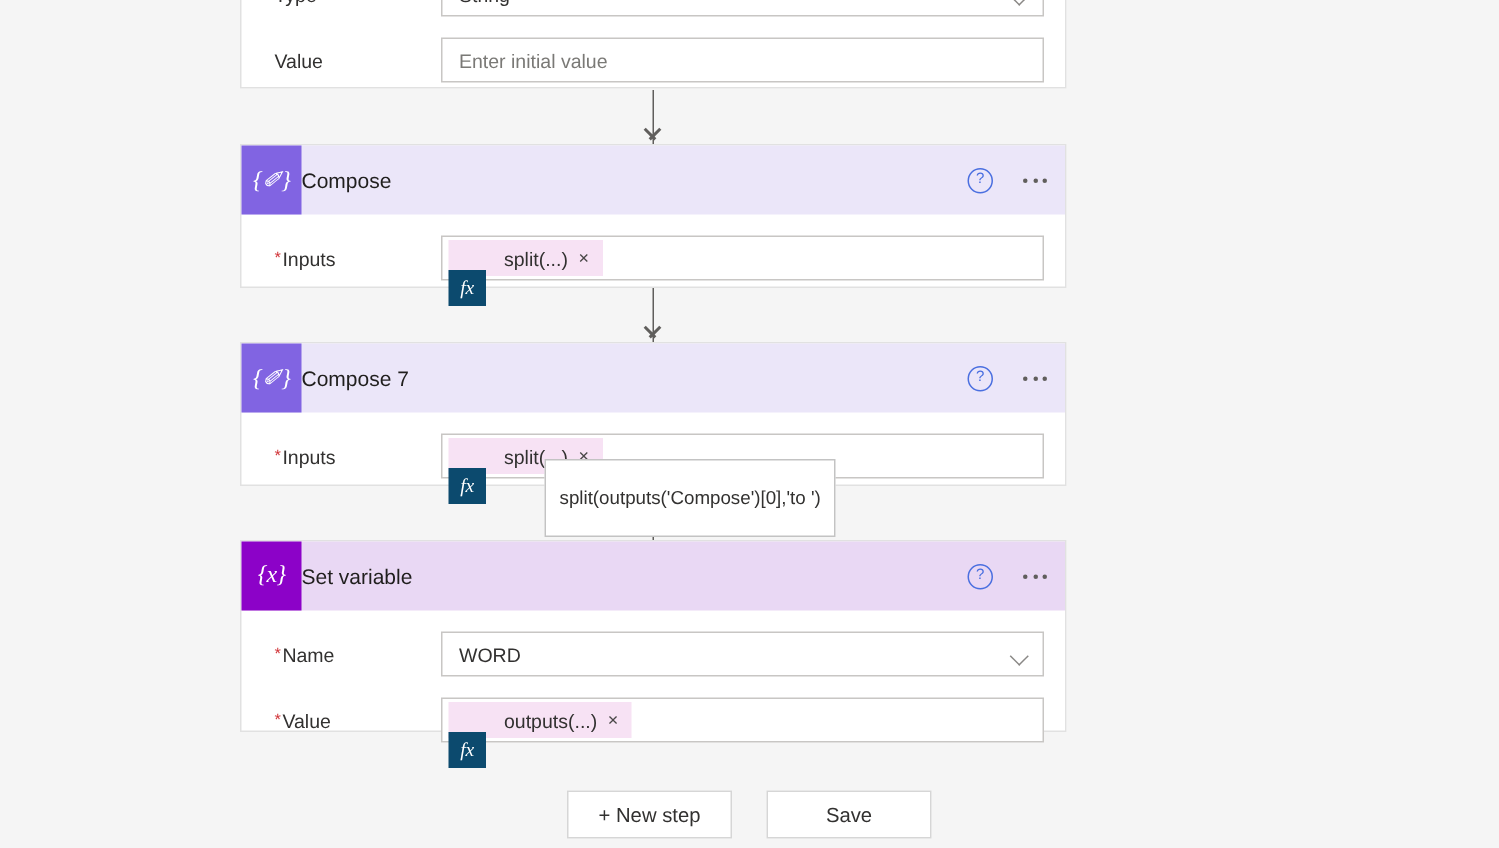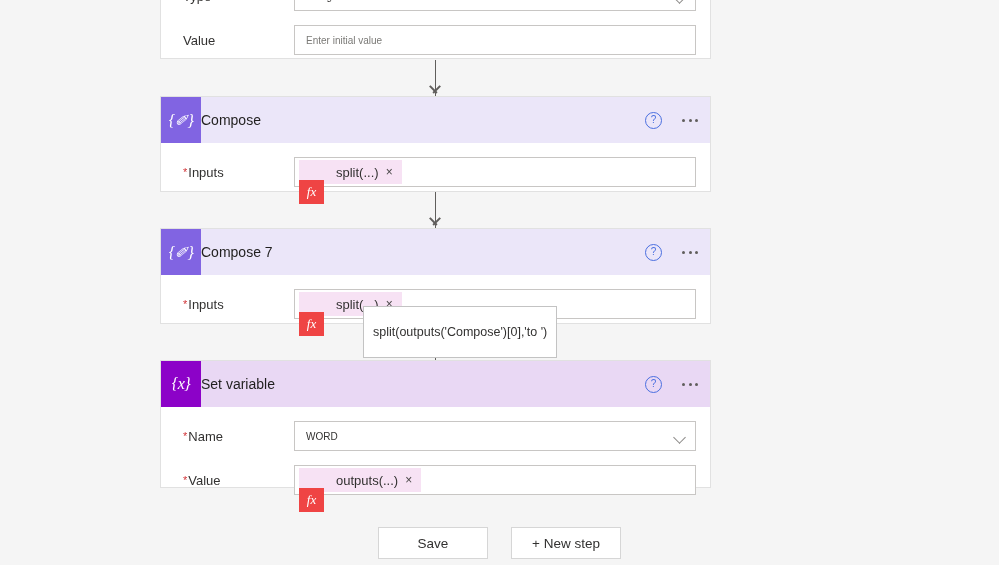--- a/index.html
+++ b/index.html
@@ -135,21 +135,21 @@
     border: 1px solid #c8c6c4;
     background: #ffffff;
     box-sizing: border-box;
     display: flex;
     align-items: center;
     position: relative;
   }
 
   .control-text {
     padding-left: 11px;
-    font-size: 10px;
+    font-size: 13px;
     color: #323130;
     text-align: right;
   }
   .control-text.placeholder { color: #7a7976; }
 
   .chevron {
     position: absolute;
     right: 11px;
     top: 11px;
     width: 8px;
@@ -163,21 +163,21 @@
   .token {
     display: inline-flex;
     align-items: center;
     height: 24px;
     margin-left: 4px;
     background: #f7e2f4;
   }
   .token-fx {
     width: 25px;
     height: 24px;
-    background: #ef4444;
+    background: #0c4a6e;
     color: #ffffff;
     display: flex;
     align-items: center;
     justify-content: center;
     font-family: "Liberation Serif", serif;
     font-style: italic;
     font-size: 13px;
     margin-top: 40px;
   }
   .token-label {
@@ -396,17 +396,17 @@
             <span class="token-fx">fx</span>
             <span class="token-label">outputs(...)</span>
             <span class="token-remove">×</span>
           </span>
         </div>
       </div>
     </div>
   </div>
 
   <div class="footer">
+    <button class="btn">+ New step</button>
     <button class="btn">Save</button>
-    <button class="btn">+ New step</button>
   </div>
 
 </div>
 
 </body></html>

